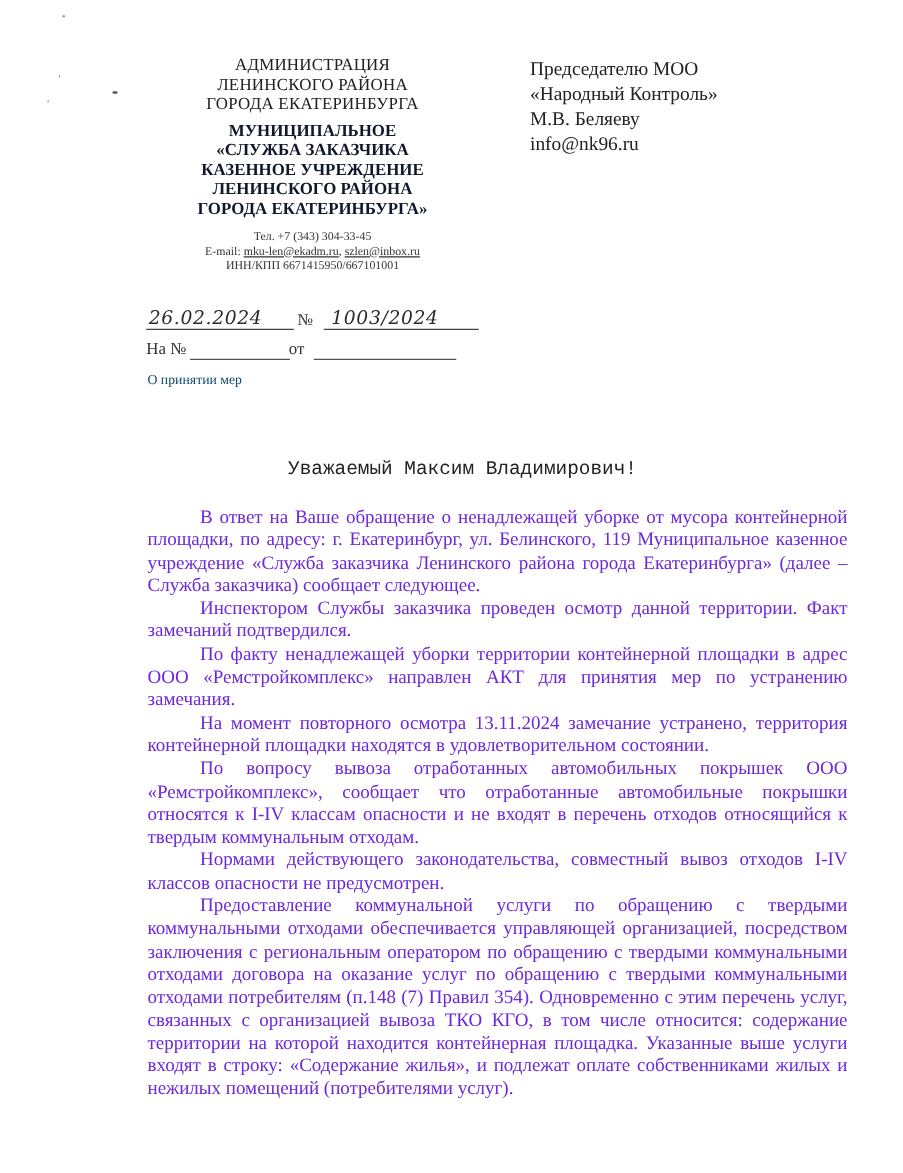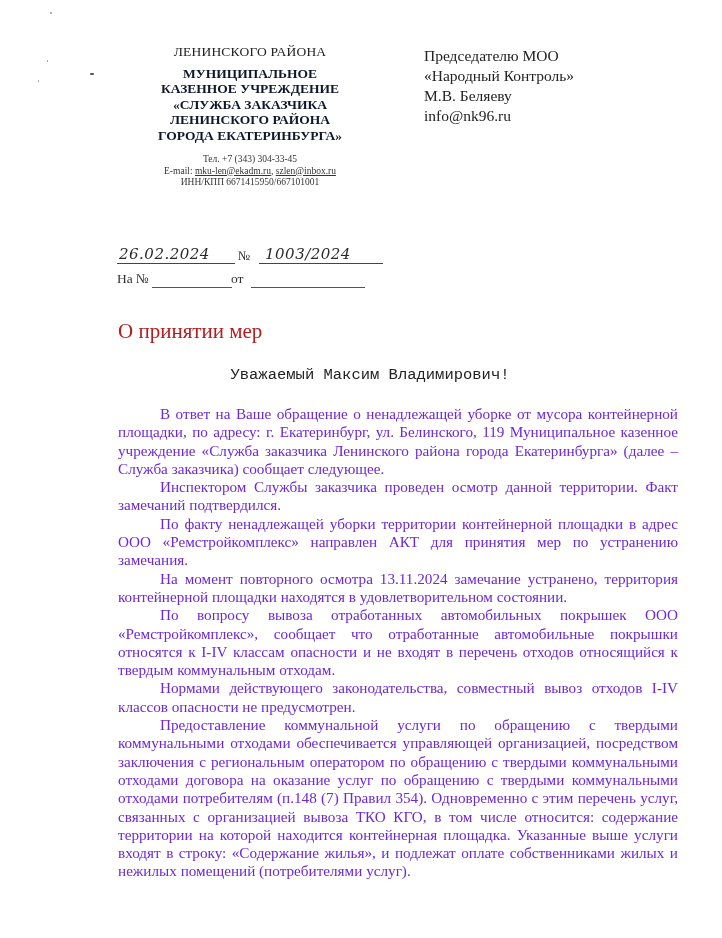--- a/index.html
+++ b/index.html
@@ -115,23 +115,23 @@
       font-size: 15.5px;
       line-height: 20px;
       color: #222;
     }
     .addressee p { margin: 0; }
     .addressee .gap { }
     
     .subject {
       position: absolute;
       left: 118px;
-      top: 319px;
-      font-size: 21px;
-      color: #b91c1c;
+      top: 298px;
+      font-size: 11px;
+      color: #0c4a6e;
     }
     
     .salutation {
       position: absolute;
       left: 0;
       top: 366px;
       width: 722px;
       text-align: center;
       font-size: 15.5px;
       color: #222;
@@ -161,26 +161,28 @@
       border-radius: 1px;
     }
   </style>
 </head>
 <body>
 
 <div class="page">
 
   <div class="letterhead">
     <div class="lh-admin">
+      <div>АДМИНИСТРАЦИЯ</div>
       <div>ЛЕНИНСКОГО РАЙОНА</div>
+      <div>ГОРОДА ЕКАТЕРИНБУРГА</div>
     </div>
     <div class="lh-org">
       <div>МУНИЦИПАЛЬНОЕ</div>
+      <div>«СЛУЖБА ЗАКАЗЧИКА</div>
       <div>КАЗЕННОЕ УЧРЕЖДЕНИЕ</div>
-      <div>«СЛУЖБА ЗАКАЗЧИКА</div>
       <div>ЛЕНИНСКОГО РАЙОНА</div>
       <div>ГОРОДА ЕКАТЕРИНБУРГА»</div>
     </div>
     <div class="lh-contacts">
       <div>Тел. +7 (343) 304-33-45</div>
       <div>
         <span>E-mail: </span><span class="u">mku-len@ekadm.ru</span><span>, </span><span class="u">szlen@inbox.ru</span>
       </div>
       <div>ИНН/КПП 6671415950/667101001</div>
     </div>

